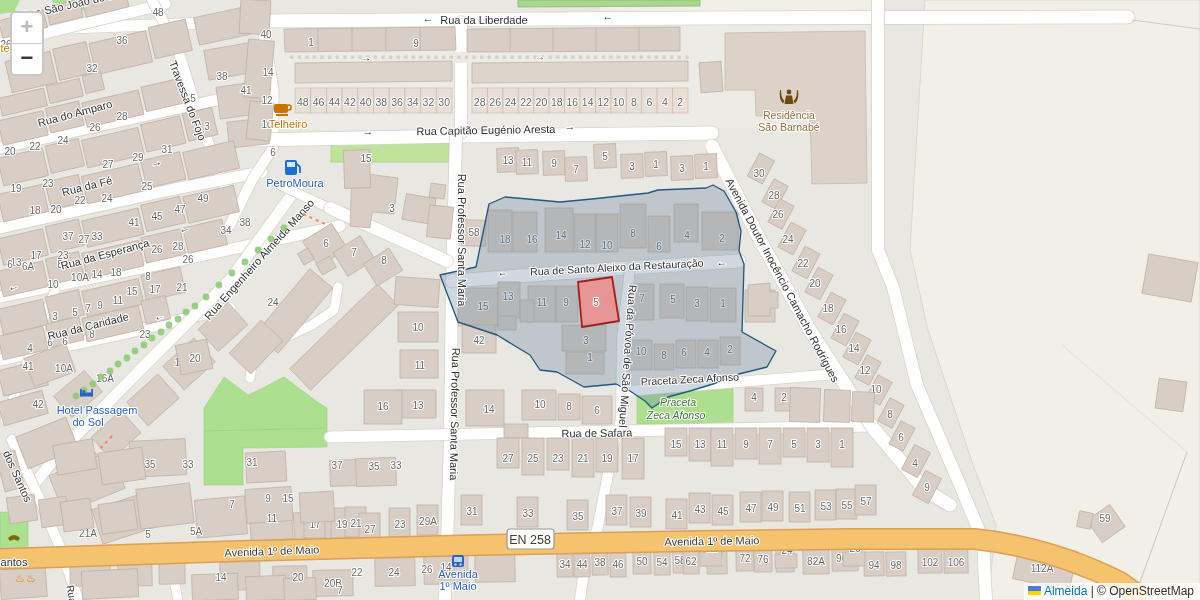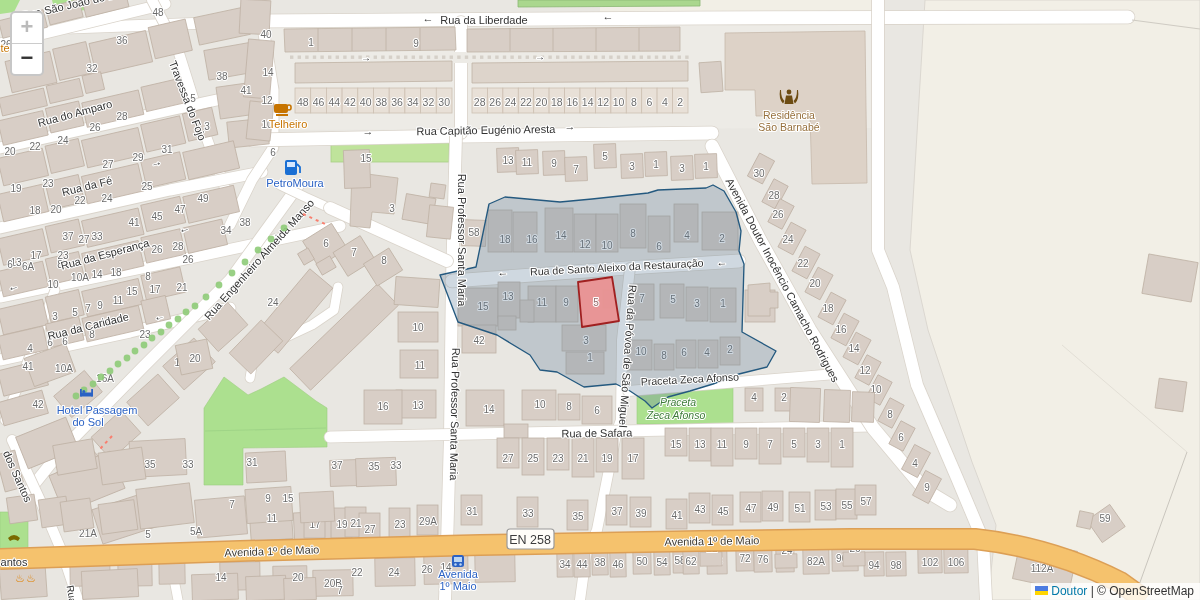--- a/index.html
+++ b/index.html
@@ -790,12 +790,12 @@
 
 <text x="20" y="582" font-size="11" fill="#e08000" text-anchor="middle" font-family="Liberation Sans, sans-serif">♨</text>
 <text x="31" y="582" font-size="11" fill="#e08000" text-anchor="middle" font-family="Liberation Sans, sans-serif">♨</text>
 
 <text class="lbl" x="5" y="52" font-size="11" fill="#c77400">te</text>
 </svg>
 <div class="ctl">
     <div style="color:#bbb;border-bottom:1px solid #ccc;">+</div>
     <div style="color:#333;">−</div>
   </div>
-<div class="attr"><span style="display:inline-block;width:13px;height:9px;background:linear-gradient(#4c7be1 50%,#ffd500 50%);margin-right:3px;"></span><a>Doutor</a> | © OpenStreetMap</div>
+<div class="attr"><span style="display:inline-block;width:13px;height:9px;background:linear-gradient(#4c7be1 50%,#ffd500 50%);margin-right:3px;"></span><a>Almeida</a> | © OpenStreetMap</div>
 </body></html>

